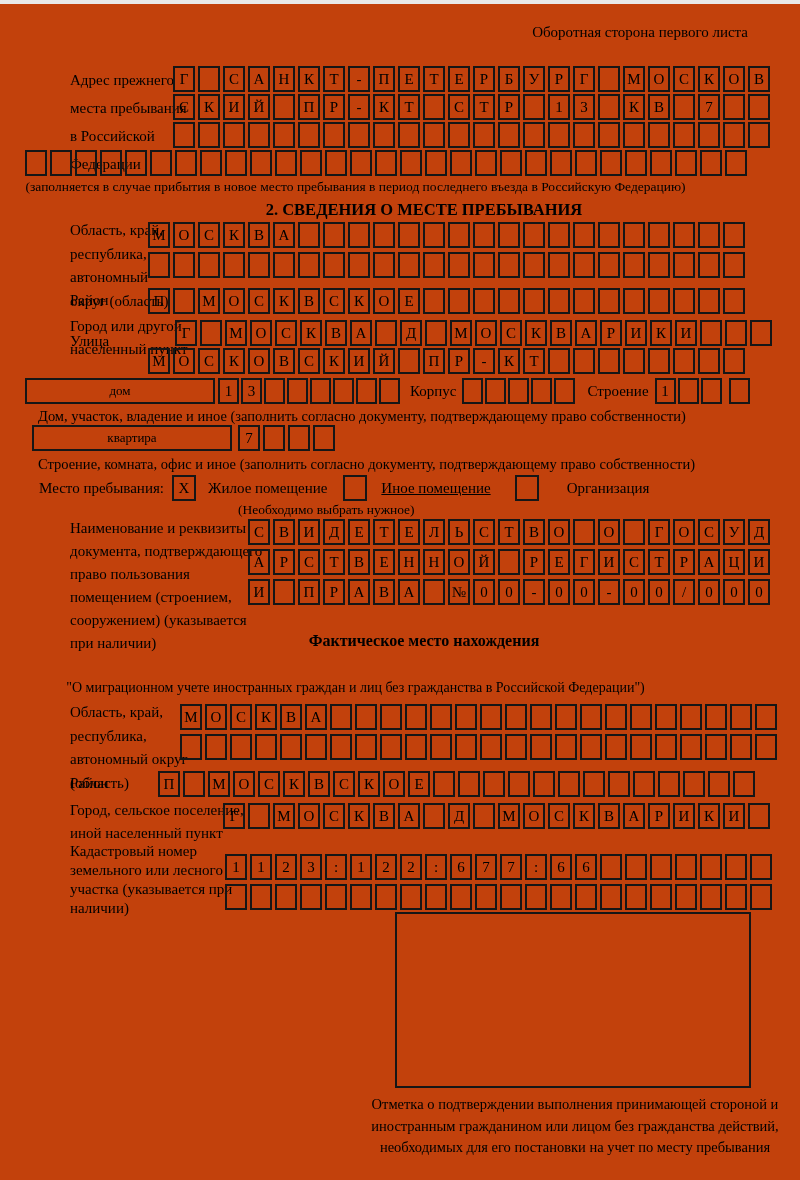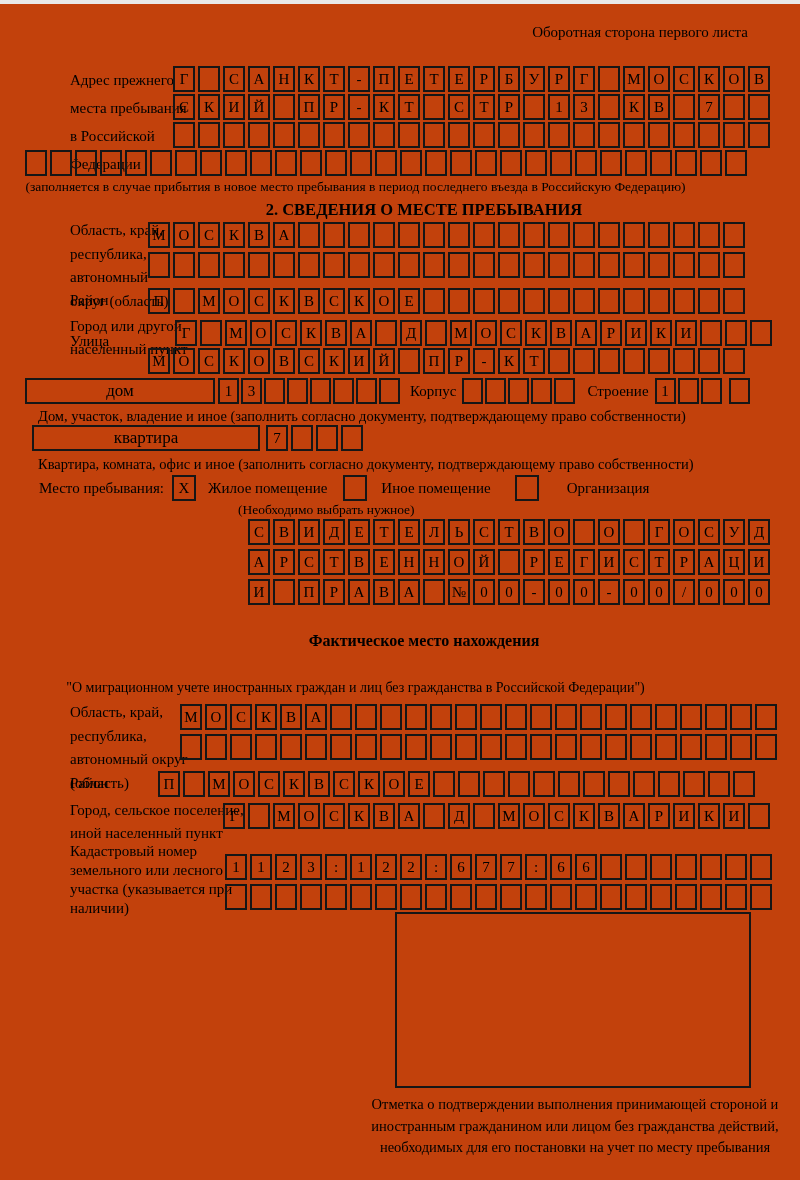--- a/index.html
+++ b/index.html
@@ -10,21 +10,21 @@
   .note{font-size:13.5px;}
   .title{font-weight:bold;font-size:16.5px;text-align:center;width:800px;left:0;padding-left:24px;}
   .center{text-align:center;width:711px;left:0;}
   .cellrow{position:absolute;display:flex;gap:3px;}
   .cell{width:22px;height:26px;border:2px solid #161616;box-sizing:border-box;flex:0 0 auto;
         display:flex;align-items:center;justify-content:center;font-size:15px;line-height:1;}
   .cells-inline{display:flex;gap:2px;}
   .cells-inline .cell{width:21px;}
   .grp-stroenie .cell:last-child{margin-left:5px;}
   .widebox{border:2px solid #161616;height:26px;box-sizing:border-box;display:flex;
-           align-items:center;justify-content:center;font-size:17px;flex:0 0 auto;}
+           align-items:center;justify-content:center;font-size:13px;flex:0 0 auto;}
   .cb{width:24px;height:26px;border:2px solid #161616;box-sizing:border-box;flex:0 0 auto;
       display:flex;align-items:center;justify-content:center;font-size:15px;}
   .hflex{display:flex;align-items:center;}
   
   #corner-note{top:20px;right:52px;}
   #lbl-prev{top:62px;left:70px;width:120px;line-height:28px;}
   #prev-r1{top:62px;left:173px;}
   #prev-r2{top:90px;left:173px;}
   #prev-r3{top:118px;left:173px;}
   #prev-r4{top:146px;left:25px;}
@@ -39,29 +39,29 @@
   #s2-city-row{top:316px;left:175px;}
   #s2-street-label{top:329px;left:70px;}
   #s2-street-row{top:344px;left:148px;}
   #house-row{top:374px;left:25px;}
   #house-box{width:190px;}
   #house-num{margin-left:3px;}
   #lbl-korpus{margin:0 6px 0 10px;}
   #lbl-stroenie{margin:0 6px 0 12px;}
   #house-note{top:404px;left:38px;font-size:14.5px;}
   #apt-row{top:421px;left:32px;}
-  #apt-box{width:228px;}
+  #apt-box{width:200px;}
   #apt-num{margin-left:6px;gap:3px;}
   #apt-num .cell{width:22px;}
   #apt-note{top:452px;left:38px;font-size:14.5px;}
   #stay-row{top:471px;left:39px;font-size:15px;text-align:center;}
   #stay-lbl{margin-right:8px;}
   #stay-opt1{margin-left:12px;}
   #stay-cb2{margin-left:16px;}
-  #stay-opt2{margin-left:14px;}
+  #stay-opt2{margin-left:14px;text-decoration:underline;}
   #stay-cb3{margin-left:24px;}
   #stay-opt3{margin-left:28px;}
   #stay-note{top:498px;left:238px;}
   #doc-label{top:513px;left:70px;width:198px;line-height:23px;}
   #doc-r1{top:515px;left:248px;}
   #doc-r2{top:545px;left:248px;}
   #doc-r3{top:575px;left:248px;}
   #s3-title{top:628px;font-size:16px;text-align:center;}
   #s3-note1{top:657px;font-size:14px;}
   #s3-note2{top:676px;font-size:14px;}
@@ -369,33 +369,34 @@
 
   <div id="apt-row" class="abs hflex">
     <div id="apt-box" class="widebox">квартира</div>
     <div id="apt-num" class="cells-inline">
         <span class="cell">7</span>
         <span class="cell"></span>
         <span class="cell"></span>
         <span class="cell"></span>
       </div>
   </div>
-  <div id="apt-note" class="abs">Квартира, комната, офис и иное (заполнить согласно документу, подтверждающему право собственности)</div>
+  <div id="apt-note" class="abs">Строение, комната, офис и иное (заполнить согласно документу, подтверждающему право собственности)</div>
 
   <div id="stay-row" class="abs hflex">
     <span id="stay-lbl">Место пребывания:</span>
     <div class="cb">X</div>
     <span id="stay-opt1">Жилое помещение</span>
     <div id="stay-cb2" class="cb"></div>
     <span id="stay-opt2">Иное помещение</span>
     <div id="stay-cb3" class="cb"></div>
     <span id="stay-opt3">Организация</span>
   </div>
   <div id="stay-note" class="abs note">(Необходимо выбрать нужное)</div>
 
+  <div id="doc-label" class="abs lbl">Наименование и реквизиты документа, подтверждающего право пользования помещением (строением, сооружением) (указывается при наличии)</div>
   <div id="doc-r1" class="cellrow">
       <span class="cell">С</span>
       <span class="cell">В</span>
       <span class="cell">И</span>
       <span class="cell">Д</span>
       <span class="cell">Е</span>
       <span class="cell">Т</span>
       <span class="cell">Е</span>
       <span class="cell">Л</span>
       <span class="cell">Ь</span>

